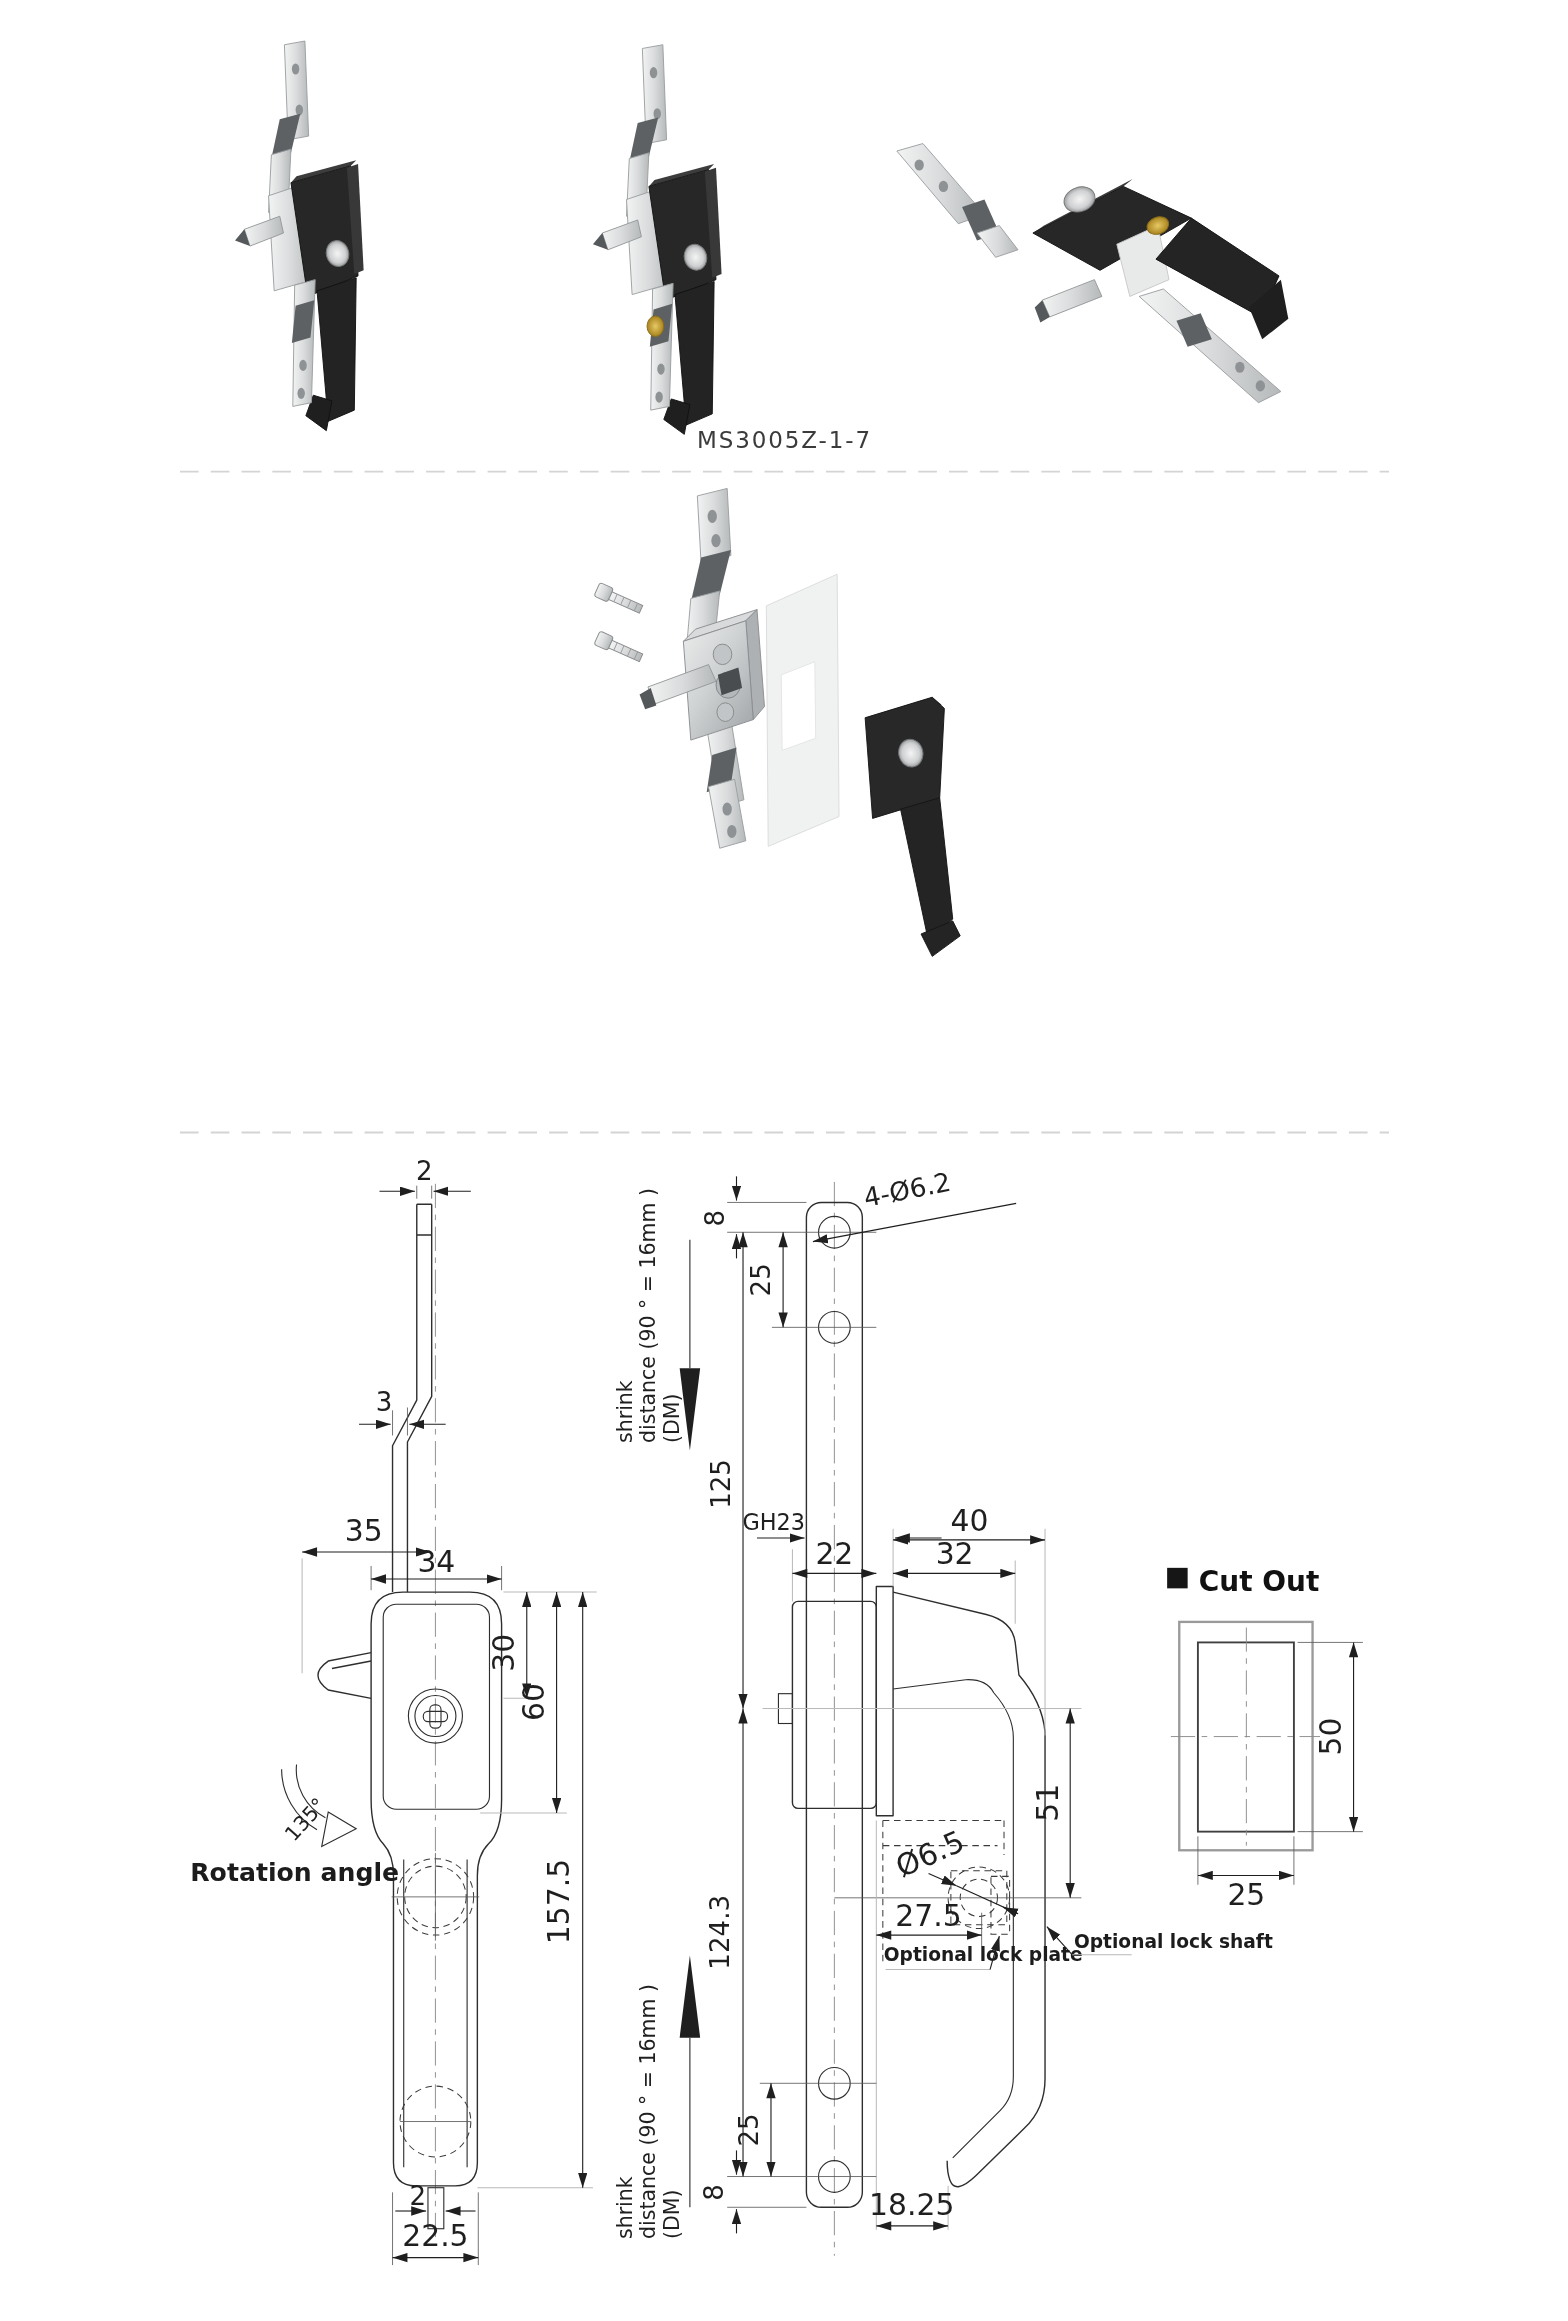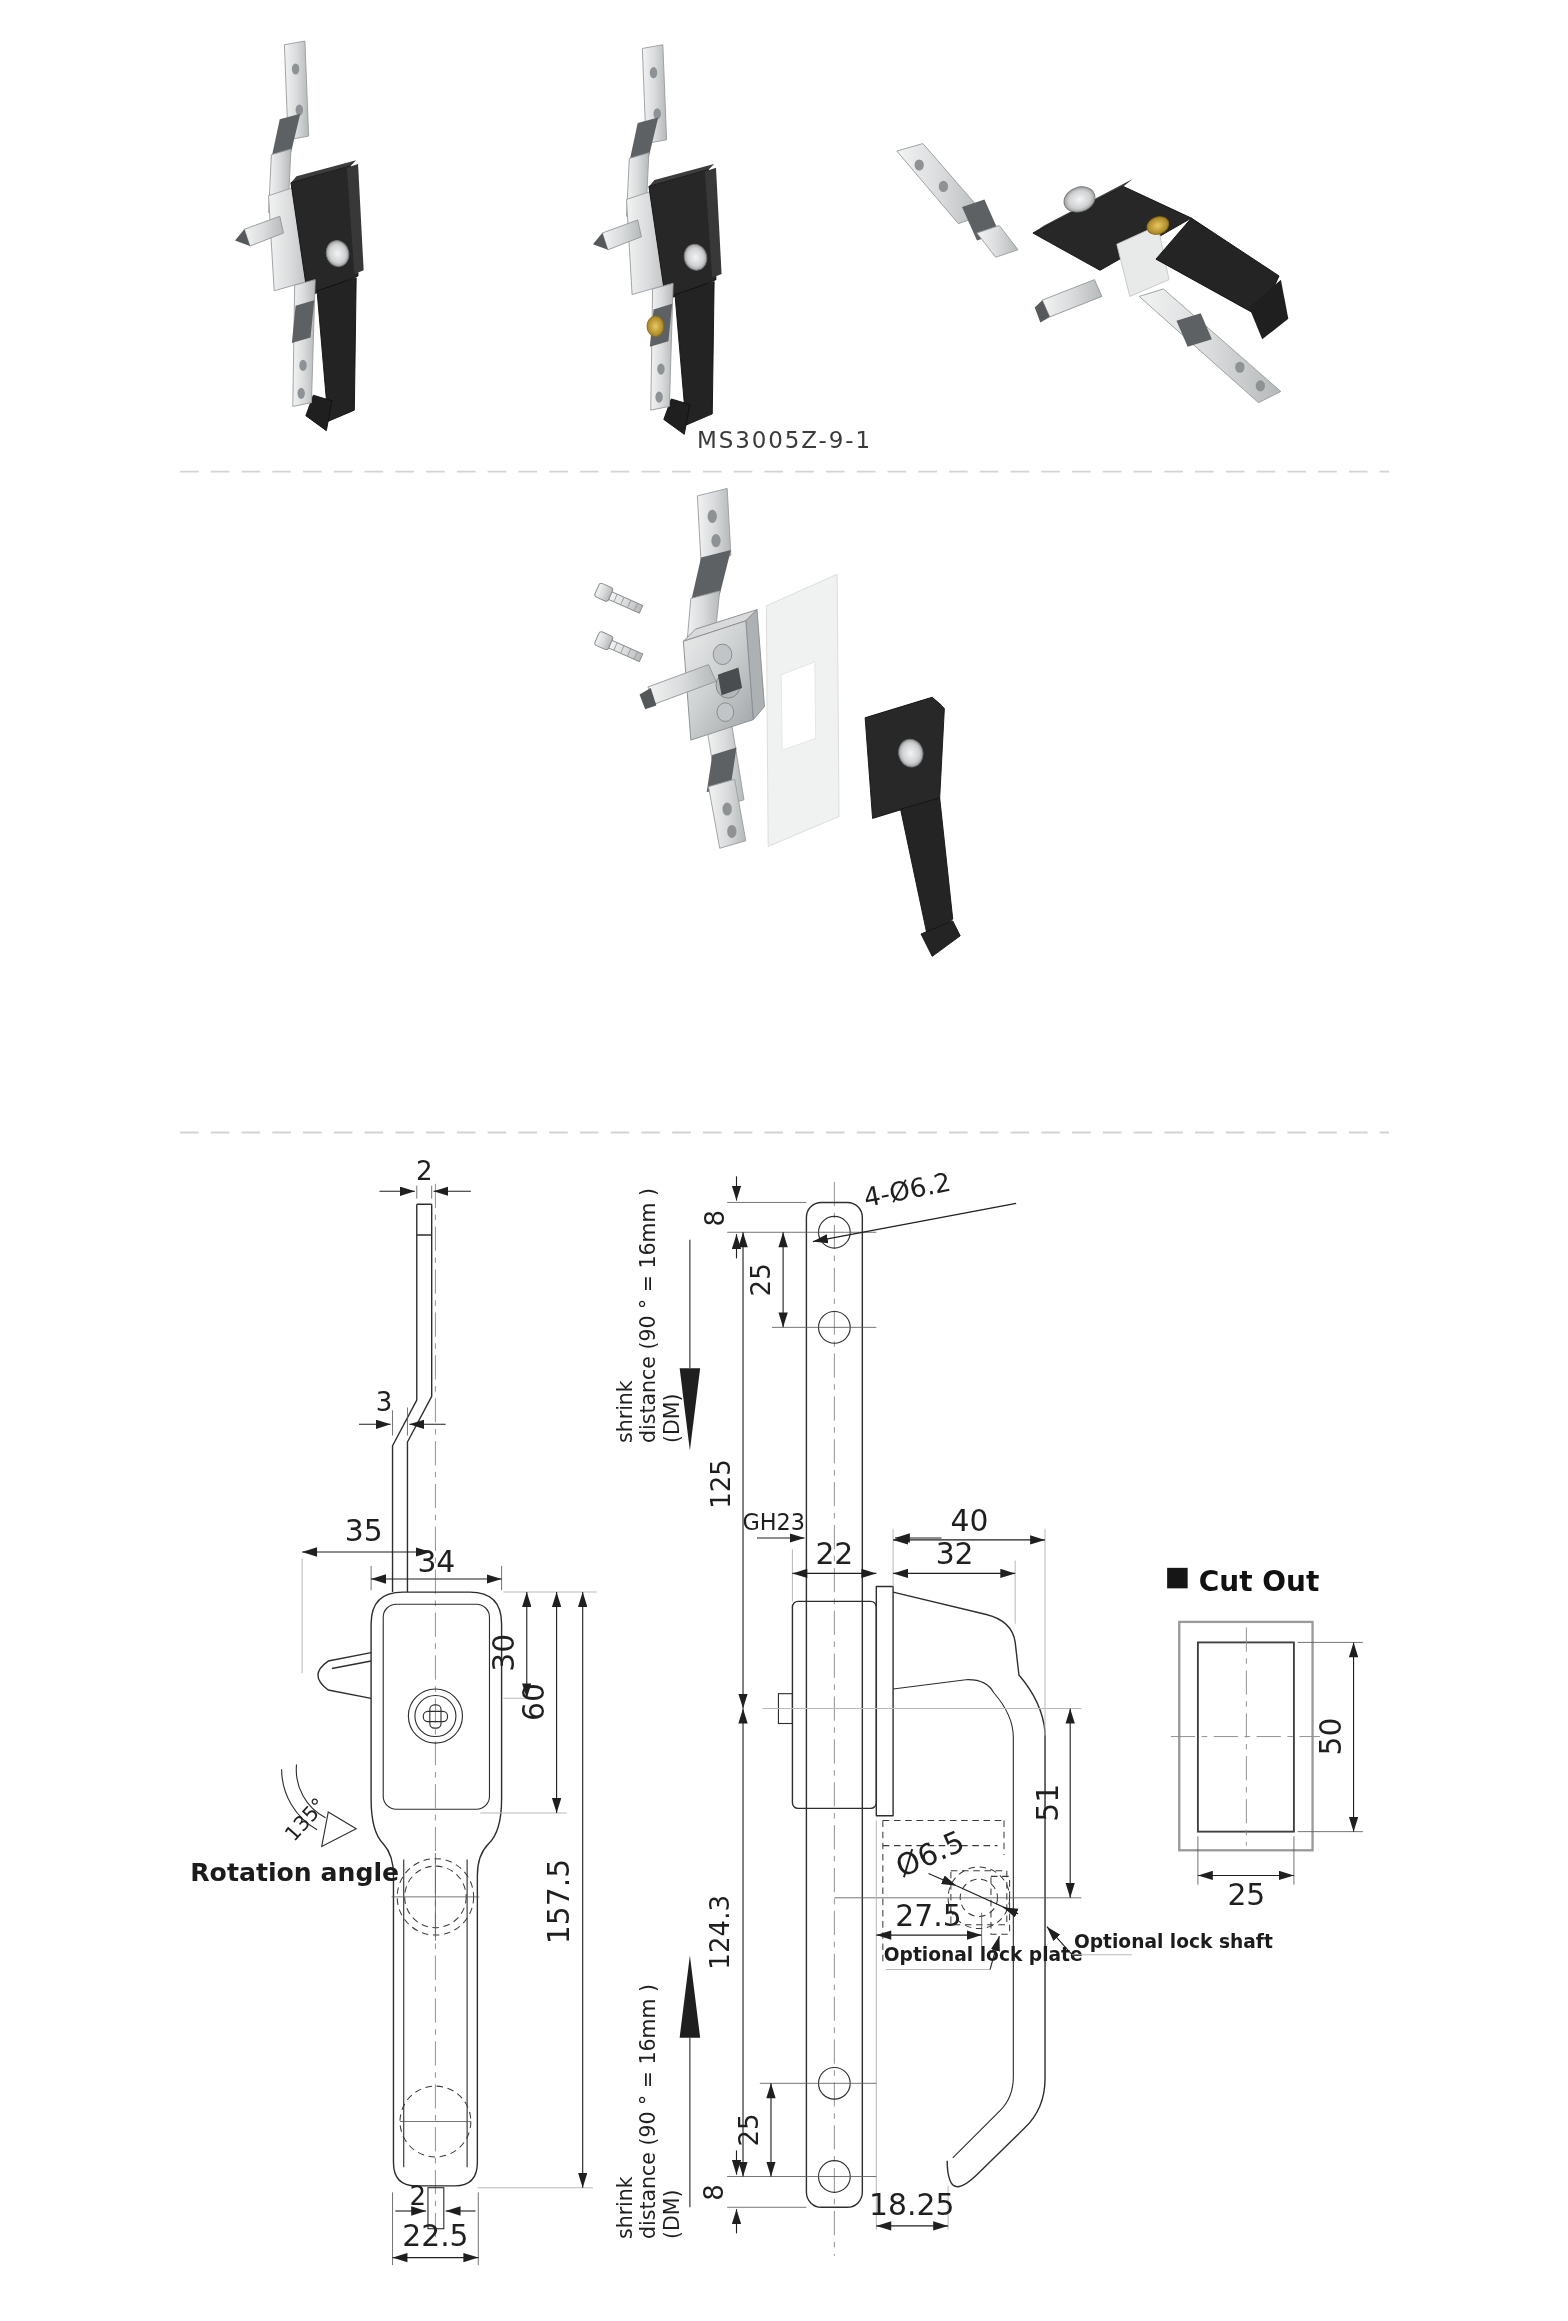--- a/index.html
+++ b/index.html
@@ -21,21 +21,21 @@
   .cl  {stroke:#8a8a8a;stroke-width:1;fill:none;stroke-dasharray:26 7 6 7;}
   .hid {stroke:#3a3a3a;stroke-width:1.1;fill:none;stroke-dasharray:7 5;}
   .div {stroke:#d4d4d4;stroke-width:2;stroke-dasharray:20 13;}
   .mfill{fill:#1f1f1f;}
 </style>
 </head>
 <body>
 
 <div class="page">
 
-  <div class="product-code">MS3005Z-9-1</div>
+  <div class="product-code">MS3005Z-1-7</div>
 
   <svg width="1569" height="2321" viewBox="0 0 1683 2490">
     <defs>
       <marker id="mE" orient="auto" markerUnits="userSpaceOnUse" markerWidth="17" markerHeight="11" refX="16" refY="5">
         <path class="mfill" d="M0,0 L16,5 L0,10 Z"></path>
       </marker>
       <marker id="mS" orient="auto" markerUnits="userSpaceOnUse" markerWidth="17" markerHeight="11" refX="0" refY="5">
         <path class="mfill" d="M16,0 L0,5 L16,10 Z"></path>
       </marker>
       <linearGradient id="gmetal" x1="0" y1="0" x2="1" y2="0">

